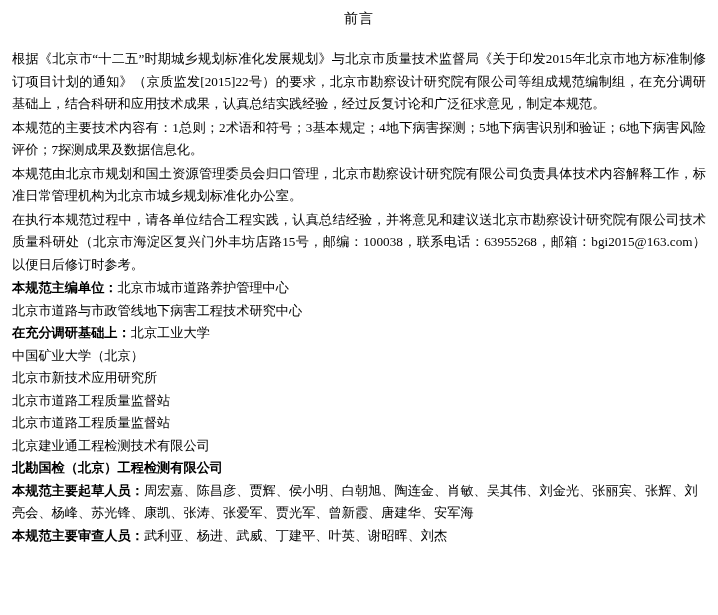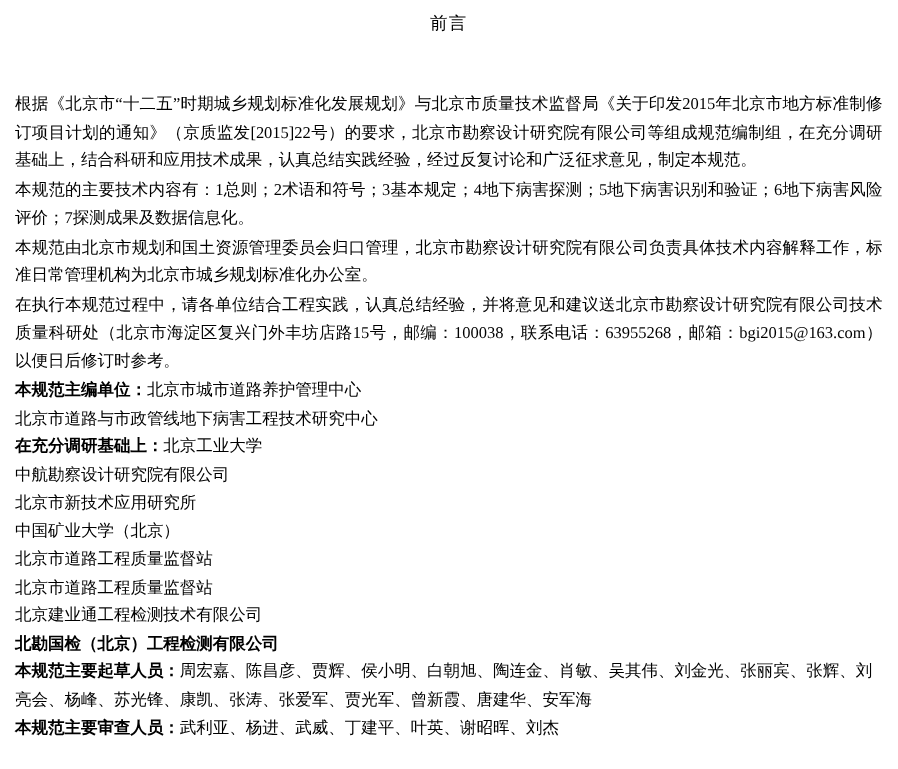--- a/index.html
+++ b/index.html
@@ -22,21 +22,21 @@
     padding: 0 8px;
   }
   .doc-title {
     text-align: center;
     font-size: 14px;
     font-weight: normal;
     margin: 10px 0 0 0;
     letter-spacing: 1px;
   }
   .body-block {
-    margin-top: 44px;
+    margin-top: 20px;
     padding: 0 4px;
   }
   p.para {
     margin: 0 0 1px 0;
     font-size: 13.2px;
     line-height: 22.5px;
     text-align: justify;
     text-justify: inter-ideograph;
   }
   p.indent {
@@ -66,23 +66,22 @@
 
     <p class="para indent">根据《北京市“十二五”时期城乡规划标准化发展规划》与北京市质量技术监督局《关于印发2015年北京市地方标准制修订项目计划的通知》（京质监发[2015]22号）的要求，北京市勘察设计研究院有限公司等组成规范编制组，在充分调研基础上，结合科研和应用技术成果，认真总结实践经验，经过反复讨论和广泛征求意见，制定本规范。</p>
     <p class="para indent">本规范的主要技术内容有：1总则；2术语和符号；3基本规定；4地下病害探测；5地下病害识别和验证；6地下病害风险评价；7探测成果及数据信息化。</p>
     <p class="para indent">本规范由北京市规划和国土资源管理委员会归口管理，北京市勘察设计研究院有限公司负责具体技术内容解释工作，标准日常管理机构为北京市城乡规划标准化办公室。</p>
     <p class="para indent">在执行本规范过程中，请各单位结合工程实践，认真总结经验，并将意见和建议送北京市勘察设计研究院有限公司技术质量科研处（北京市海淀区复兴门外丰坊店路15号，邮编：100038，联系电话：63955268，邮箱：bgi2015@163.com）以便日后修订时参考。</p>
 
     <div class="list-block">
       <p class="tight"><span class="bold">本规范主编单位：</span><span>北京市城市道路养护管理中心</span></p>
       <p class="tight"><span></span><span>北京市道路与市政管线地下病害工程技术研究中心</span></p>
       <p class="tight"><span class="bold">在充分调研基础上：</span><span>北京工业大学</span></p>
-      <p class="tight"><span></span><span>中航勘察设计研究院有限公司</span></p>
+      <p class="tight"><span></span><span>中国矿业大学（北京）</span></p>
       <p class="tight"><span></span><span>北京市新技术应用研究所</span></p>
-      <p class="tight"><span></span><span>中国矿业大学（北京）</span></p>
       <p class="tight"><span></span><span>北京市道路工程质量监督站</span></p>
       <p class="tight"><span></span><span>北京市道路工程质量监督站</span></p>
       <p class="tight"><span></span><span>北京建业通工程检测技术有限公司</span></p>
       <p class="tight"><span class="bold">北勘国检（北京）工程检测有限公司</span><span></span></p>
       <p class="tight"><span class="bold">本规范主要起草人员：</span><span>周宏嘉、陈昌彦、贾辉、侯小明、白朝旭、陶连金、肖敏、吴其伟、刘金光、张丽宾、张辉、刘亮会、杨峰、苏光锋、康凯、张涛、张爱军、贾光军、曾新霞、唐建华、安军海</span></p>
       <p class="tight"><span class="bold">本规范主要审查人员：</span><span>武利亚、杨进、武威、丁建平、叶英、谢昭晖、刘杰</span></p>
     </div>
 
   </div>
 </div>

